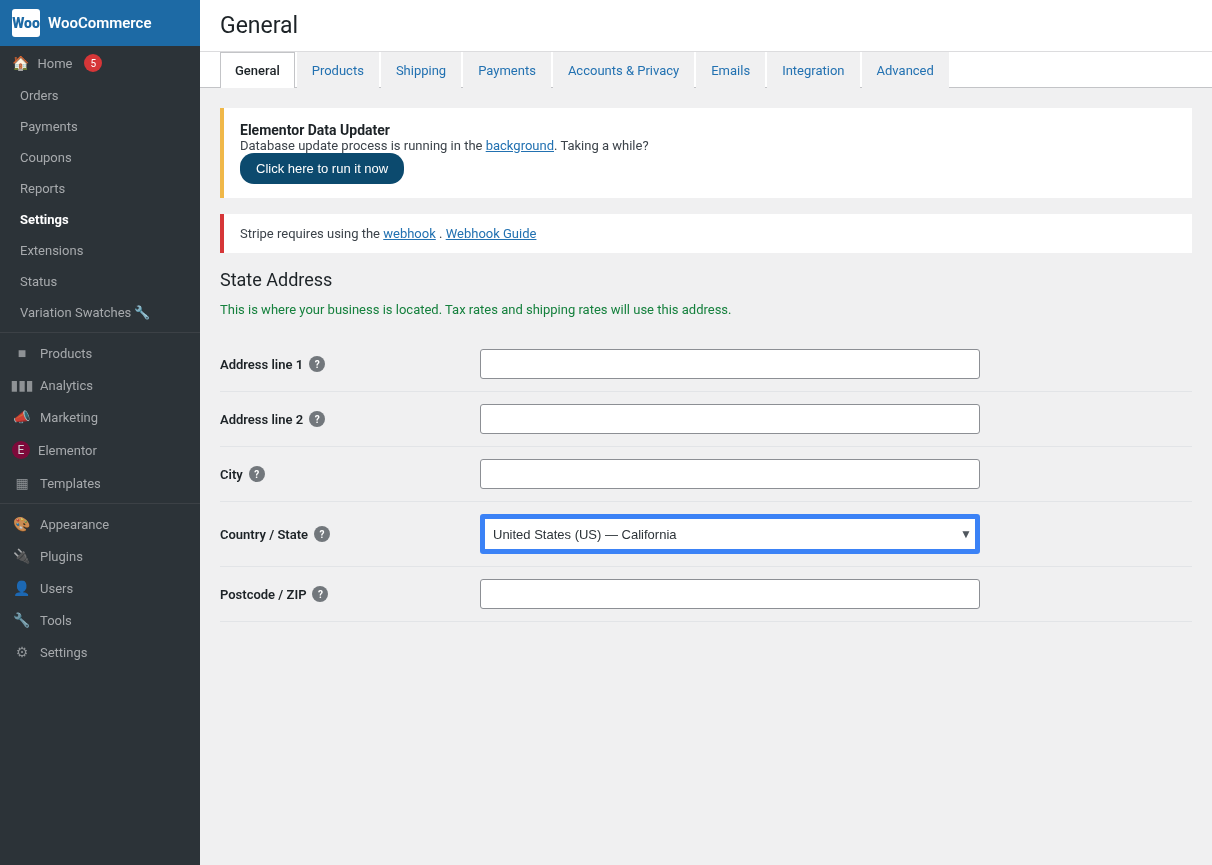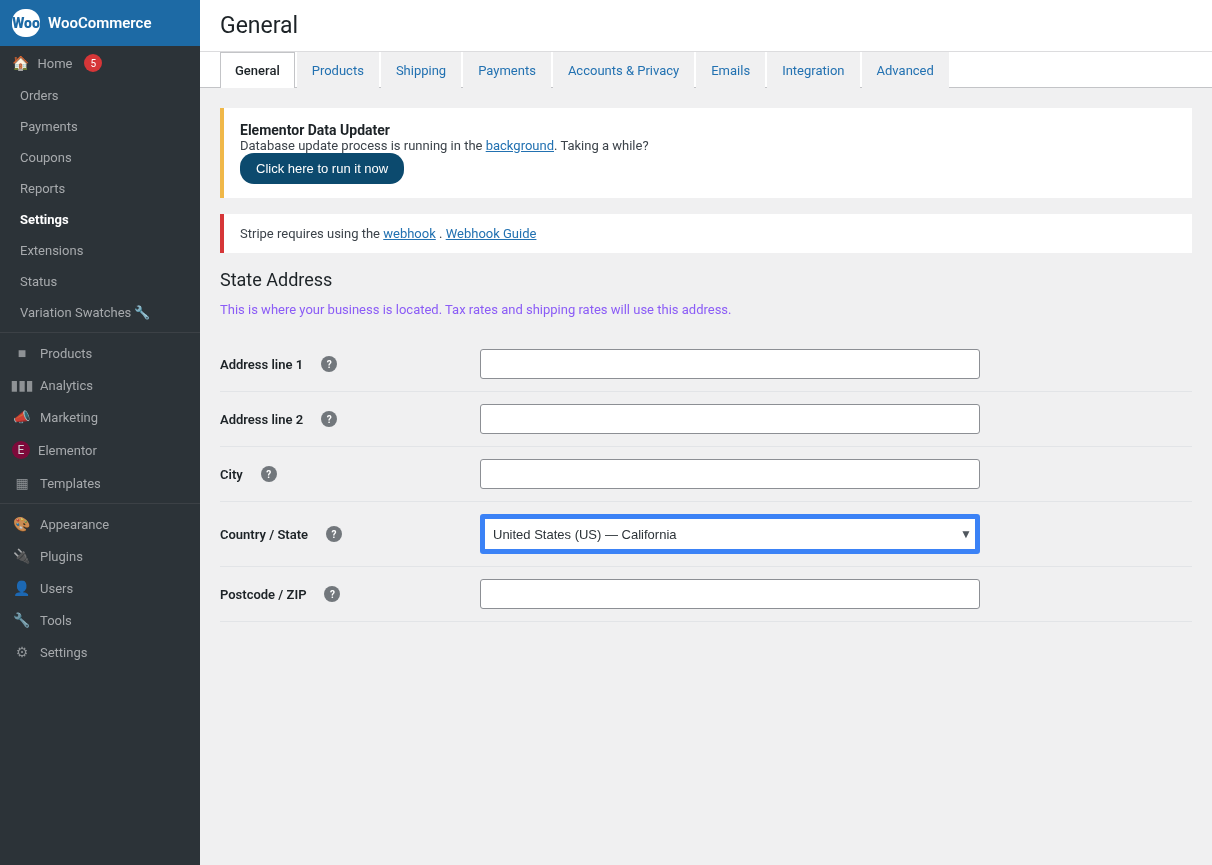--- a/index.html
+++ b/index.html
@@ -22,21 +22,21 @@
       height: 46px;
       display: flex;
       align-items: center;
       gap: 8px;
       color: #fff;
       font-size: 15px;
       font-weight: 600;
     }
     .woo-logo {
       background: #fff;
-      border-radius: 13px;
+      border-radius: 3px;
       width: 28px;
       height: 28px;
       display: flex;
       align-items: center;
       justify-content: center;
       color: #1d6aa5;
       font-weight: 900;
       font-size: 14px;
     }
     .sidebar-menu-item {
@@ -179,37 +179,37 @@
 
     
     .section-title {
       font-size: 18px;
       font-weight: 400;
       color: #1d2327;
       margin-bottom: 12px;
     }
     .section-desc {
       font-size: 13px;
-      color: #8b5cf6;
+      color: #15803d;
       margin-bottom: 20px;
     }
     .form-row {
       display: flex;
       align-items: center;
       padding: 12px 0;
       border-bottom: 1px solid #e2e4e7;
     }
     .form-label {
       width: 260px;
       font-size: 13px;
       font-weight: 600;
       color: #1d2327;
       display: flex;
       align-items: center;
-      gap: 18px;
+      gap: 6px;
       flex-shrink: 0;
     }
     .help-icon {
       width: 16px;
       height: 16px;
       border-radius: 50%;
       background: #72777c;
       color: #fff;
       display: flex;
       align-items: center;

